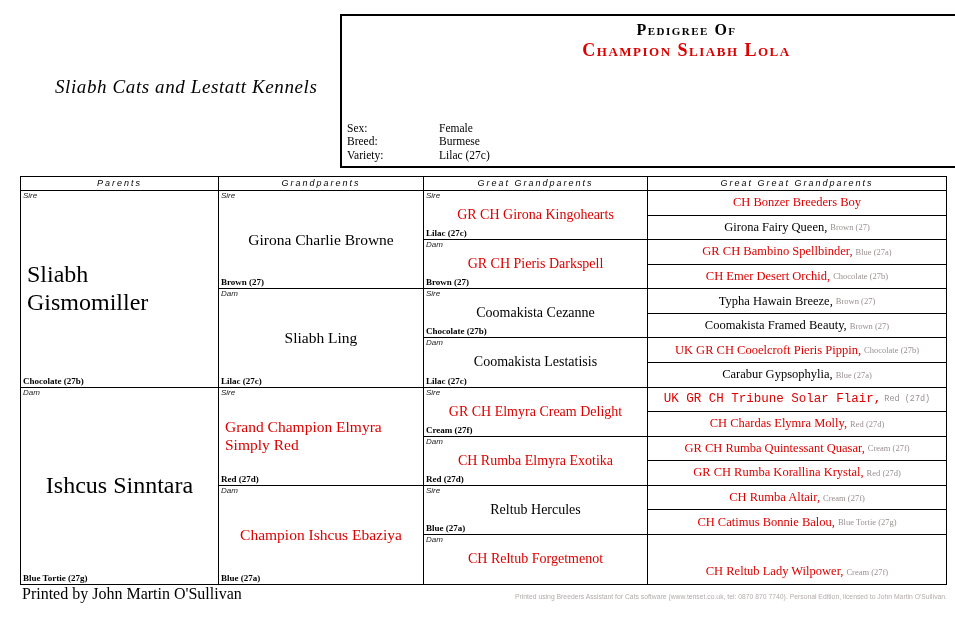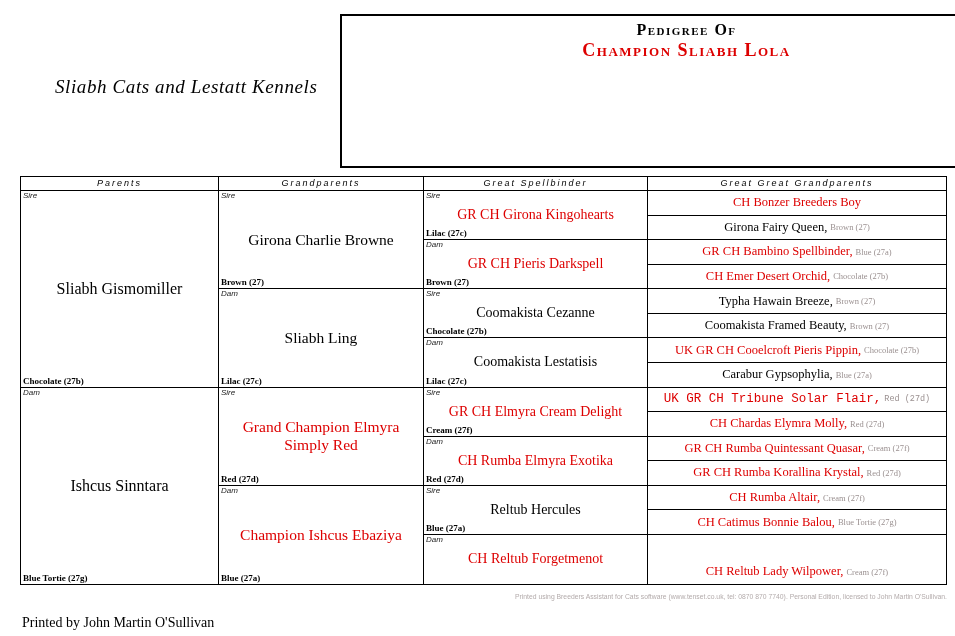--- a/index.html
+++ b/index.html
@@ -46,55 +46,66 @@
   .br { border-right:1px solid #000; }
   .bb { border-bottom:1px solid #000; }
   .cell { position:relative; box-sizing:border-box; overflow:hidden; }
   .rel {
     position:absolute; top:0; left:2px;
     font-family:"Liberation Sans", sans-serif; font-style:italic;
     font-size:8px; color:#222;
   }
   .cname {
     position:absolute; inset:0; display:flex; align-items:center; justify-content:center;
-    text-align:center; padding:0 6px; line-height:1.15;
-  }
-  .nm-parent { font-size:16px; }
+    text-align:left; padding:0 6px; line-height:1.15;
+  }
+  .nm-parent { font-size:24px; }
   .nm-gp { font-size:15.5px; }
   .nm-gg { font-size:14px; }
   .cvar { position:absolute; bottom:1px; left:2px; font-size:9px; font-weight:bold; }
   .leafline {
     position:absolute; inset:0; display:flex; align-items:center; justify-content:center;
     white-space:nowrap; font-size:12.5px;
   }
   .gvar { font-size:8.5px; color:var(--vgray); margin-left:3px; }
   .red { color:var(--accent); }
 
   .footer-note {
     position:absolute; right:8px; top:593px;
     font-family:"Liberation Sans", sans-serif; font-size:6.8px; color:#b3abab;
   }
-  .printed-by { position:absolute; left:22px; top:615px; font-size:14px; }
+  .printed-by { position:absolute; left:22px; top:585px; font-size:16px; }
 </style>
 </head>
 <body>
 
 <div class="page">
 
   <div class="kennel-title">Sliabh Cats and Lestatt Kennels</div>
 
   <div class="header-box">
     <div class="ped-of">Pedigree Of</div>
     <div class="subject">Champion Sliabh Lola</div>
+    <div class="info">
+      <div class="info-row">
+        <span class="info-label">Sex:</span><span>Female</span>
+      </div>
+      <div class="info-row">
+        <span class="info-label">Breed:</span><span>Burmese</span>
+      </div>
+      <div class="info-row">
+        <span class="info-label">Variety:</span><span>Lilac (27c)</span>
+      </div>
+    </div>
   </div>
 
   <div class="pedigree">
       <div class="colhead br" style="grid-area: 1 / 1;">Parents</div>
       <div class="colhead br" style="grid-area: 1 / 2;">Grandparents</div>
-      <div class="colhead br" style="grid-area: 1 / 3;">Great Spellbinder</div>
+      <div class="colhead br" style="grid-area: 1 / 3;">Great Grandparents</div>
       <div class="colhead" style="grid-area: 1 / 4;">Great Great Grandparents</div>
       <div class="cell br bb" style="grid-area: 2 / 1 / span 8;">
         <div class="rel">Sire</div>
         <div class="cname nm-parent">
           <span>Sliabh Gismomiller</span>
         </div>
         <div class="cvar">Chocolate (27b)</div>
       </div>
       <div class="cell br" style="grid-area: 10 / 1 / span 8;">
         <div class="rel">Dam</div>

